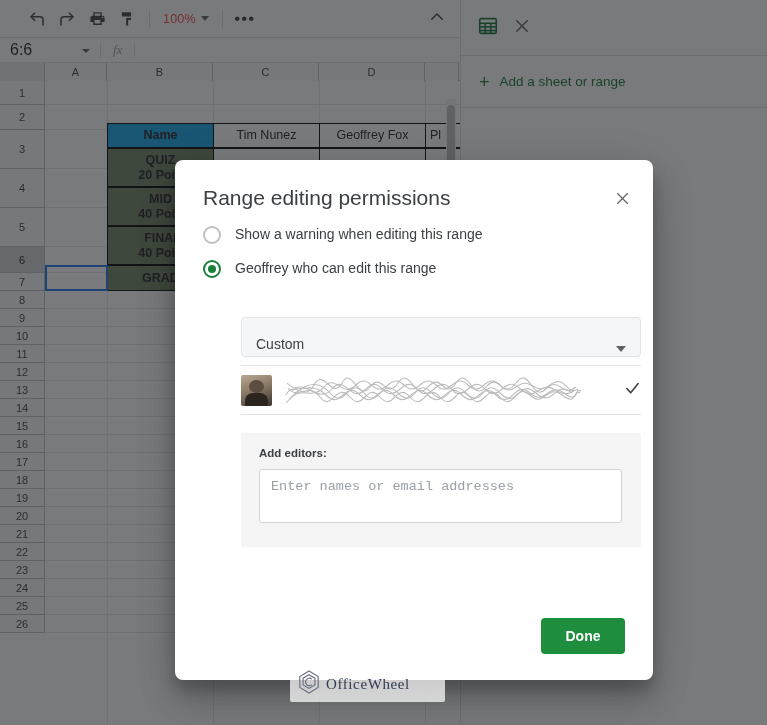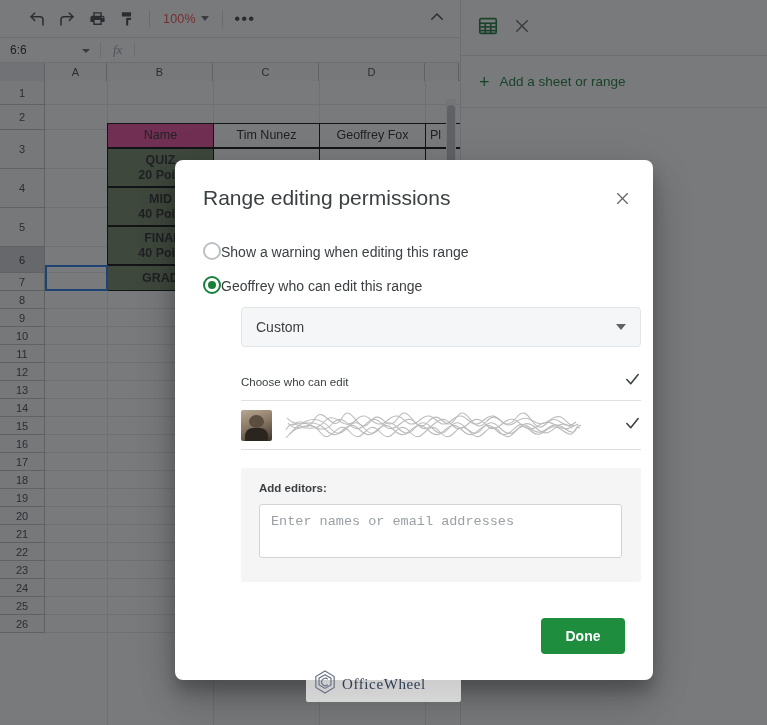--- a/index.html
+++ b/index.html
@@ -32,21 +32,21 @@
   .tb-dots { font-size: 17px; color: #3c4043; line-height: 1; letter-spacing: 1px; }
   .tb-collapse { position: absolute; right: 14px; top: 8px; color: #3c4043; }
 
   
   .fbar {
     position: absolute; left: 0; top: 37px; width: 460px; height: 26px;
     background: #ffffff; border-top: 1px solid #e0e0e0; border-bottom: 1px solid #e0e0e0;
     display: flex; align-items: center;
   }
   .namebox { width: 100px; height: 100%; display: flex; align-items: center; padding-left: 10px; position: relative; }
-  .namebox-val { font-size: 12px; color: #202124; }
+  .namebox-val { font-size: 16px; color: #202124; }
   .namebox-caret { position: absolute; right: 10px; top: 11px; width:0;height:0;
     border-left: 4px solid transparent; border-right: 4px solid transparent; border-top: 4px solid #5f6368; }
   .fx-sep { width: 1px; height: 16px; background: #e0e0e0; }
   .fx-lab { font-size: 13px; font-style: italic; color: #9aa0a6; padding: 0 12px; font-family: "Liberation Serif", serif; }
   .fx-sep2 { width: 1px; height: 14px; background: #e0e0e0; }
 
   
   .grid { position: absolute; left: 0; top: 63px; width: 460px; height: 662px; background: #ffffff; }
   .colhdr { position: absolute; left: 0; top: 0; height: 18px; width: 460px; display: flex;
             background: #f8f9fa; border-bottom: 1px solid #c0c0c0; }
@@ -62,21 +62,21 @@
   .rh.active { background: #d0d3d6; color: #202124; font-weight: 500; }
   .cellarea { position: absolute; left: 45px; top: 18px; right: 0; bottom: 0; }
   .rowline { position: absolute; left: 0; right: 0; height: 1px; background: #e4e6e8; }
   .collineA { position: absolute; top: 0; bottom: 0; width: 1px; background: #e4e6e8; }
 
   .gcell {
     position: absolute; display: flex; align-items: center; justify-content: center;
     font-size: 12.5px; color: #202124; text-align: center; line-height: 1.18;
     overflow: hidden; white-space: pre-line;
   }
-  .gcell.hdrname { background: #ec4899; font-weight: normal; border: 1px solid #000; }
+  .gcell.hdrname { background: #0ea5e9; font-weight: bold; border: 1px solid #000; }
   .gcell.greenb  { background: #6f8262; font-weight: bold; border: 1px solid #000; }
   .gcell.plain   { background: #ffffff; border: 1px solid #000; }
   .selbox { position: absolute; border: 2px solid #1a73e8; background: transparent; }
 
   .gridscroll { position: absolute; right: 5px; top: 24px; width: 8px; height: 58px; background: #bdc1c6; border-radius: 4px; }
   .gridscroll-track { position: absolute; right: 4px; top: 18px; width: 10px; height: 154px; background: #f1f3f4; }
 
   
   .panel { position: absolute; left: 460px; top: 0; width: 307px; height: 725px; background: #ffffff; border-left: 1px solid #e0e0e0; }
   .panel-head { height: 56px; display: flex; align-items: center; padding: 0 16px; gap: 14px; border-bottom: 1px solid #e0e0e0; }
@@ -93,29 +93,29 @@
   .modal {
     position: absolute; left: 175px; top: 160px; width: 478px; height: 520px;
     background: #ffffff; border-radius: 8px; z-index: 60;
     box-shadow: 0 11px 15px rgba(0,0,0,.20), 0 24px 38px rgba(0,0,0,.14), 0 9px 46px rgba(0,0,0,.12);
   }
   .m-head { position: relative; padding: 26px 28px 0 28px; }
   .m-title { font-size: 21px; color: #3c4043; font-weight: 400; }
   .m-close { position: absolute; right: 22px; top: 30px; color: #5f6368; cursor: pointer; }
 
   .m-body { padding: 16px 28px 0 28px; }
-  .radio-row { display: flex; align-items: flex-end; height: 34px; }
+  .radio-row { display: flex; align-items: flex-start; gap: 14px; height: 34px; }
   .radio { width: 18px; height: 18px; border-radius: 50%; border: 2px solid #bdc1c6; flex: none; position: relative; background: #fff; }
   .radio.on { border-color: #188038; }
   .radio.on::after { content: ""; position: absolute; left: 3px; top: 3px; width: 8px; height: 8px; border-radius: 50%; background: #188038; }
   .radio-lab { font-size: 14px; color: #3c4043; }
 
   .select {
-    margin: 13px 0 0 38px; width: 400px; height: 40px; background: #f5f6f7;
-    border: 1px solid #e2e4e6; border-radius: 4px; display: flex; align-items: center;
+    margin: 23px 0 0 38px; width: 400px; height: 40px; background: #f5f6f7;
+    border: 1px solid #e2e4e6; border-radius: 4px; display: flex; align-items: flex-end;
     padding: 4px 14px; position: relative;
   }
   .select-val { font-size: 14px; color: #3c4043; }
   .select-caret { position: absolute; right: 14px; width:0;height:0;
     border-left: 5px solid transparent; border-right: 5px solid transparent; border-top: 6px solid #5f6368; }
 
   .choose-row { margin: 24px 0 0 38px; width: 400px; display: flex; align-items: center; }
   .choose-lab { font-size: 11.5px; color: #3c4043; flex: 1; }
   .tick { color: #3c4043; }
 
@@ -144,21 +144,21 @@
 
   .m-foot { position: absolute; right: 28px; bottom: 26px; }
   .done-btn {
     background: #1e8e3e; color: #fff; border: none; border-radius: 4px;
     width: 84px; height: 36px; font-size: 14px; font-weight: bold; cursor: pointer;
     font-family: "Liberation Sans", sans-serif;
   }
 
   
   .wm {
-    position: absolute; left: 306px; top: 666px; width: 155px; height: 36px; z-index: 70;
+    position: absolute; left: 290px; top: 666px; width: 155px; height: 36px; z-index: 70;
     background: rgba(255,255,255,0.72); display: flex; align-items: center; gap: 6px;
     padding-left: 8px; border-radius: 2px;
   }
   .wm-txt { font-family: "Liberation Serif", serif; font-size: 15px; color: #2f3b52; letter-spacing: .6px; }
 </style>
 </head>
 <body>
 
 <div id="app">
 
@@ -359,28 +359,20 @@
       <div class="radio-row">
         <span class="radio on"></span>
         <span class="radio-lab">Geoffrey who can edit this range</span>
       </div>
 
       <div class="select">
         <span class="select-val">Custom</span>
         <span class="select-caret"></span>
       </div>
 
-      <div class="choose-row">
-        <span class="choose-lab">Choose who can edit</span>
-        <span class="tick">
-          <svg width="17" height="17" viewBox="0 0 24 24" fill="none" stroke="#3c4043" stroke-width="2.2" stroke-linecap="round" stroke-linejoin="round">
-              <polyline points="4 12 9.5 18 20 5"></polyline>
-            </svg>
-        </span>
-      </div>
 
       <div class="editor-row">
         <span class="avatar"></span>
         <span class="redact">
           <svg width="300" height="34" viewBox="0 0 300 34">
             <g fill="none" stroke="#b9b9b9" stroke-width="1.1" opacity="0.95">
               <path d="M2 22 C10 6, 20 30, 30 12 S48 28, 58 10 S74 30, 86 14 S102 28, 114 10 S130 30, 144 14 S160 28, 172 10 S188 30, 202 14 S218 28, 232 10 S248 30, 262 16 S278 26, 292 14"></path>
               <path d="M4 15 C14 28, 24 8, 36 24 S52 8, 66 24 S82 8, 96 24 S112 8, 126 24 S142 8, 156 24 S172 8, 186 24 S202 8, 216 24 S232 8, 246 22 S262 10, 278 22 S288 16, 296 20"></path>
               <path d="M6 26 C18 12, 28 28, 40 14 S58 26, 72 12 S88 26, 104 12 S120 26, 136 12 S152 26, 168 12 S184 26, 200 12 S216 26, 232 14 S250 24, 266 12 S282 24, 294 16"></path>
               <path d="M3 10 C16 24, 26 6, 42 22 S60 6, 76 22 S94 6, 110 22 S128 6, 144 22 S162 6, 178 22 S196 6, 212 22 S230 6, 246 20 S264 8, 280 20 S290 14, 297 18"></path>

